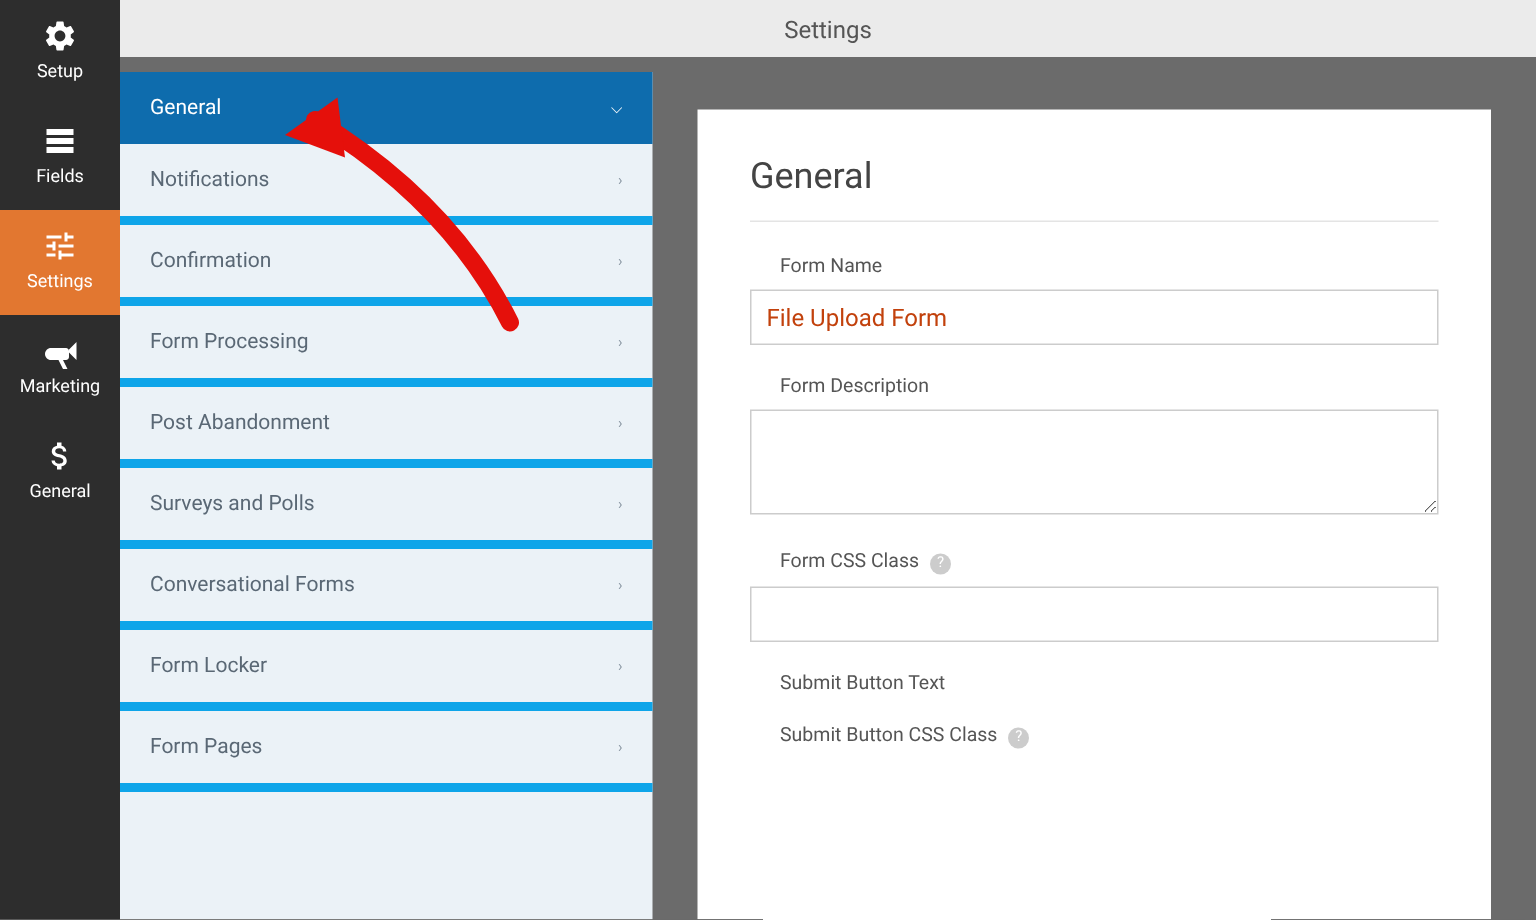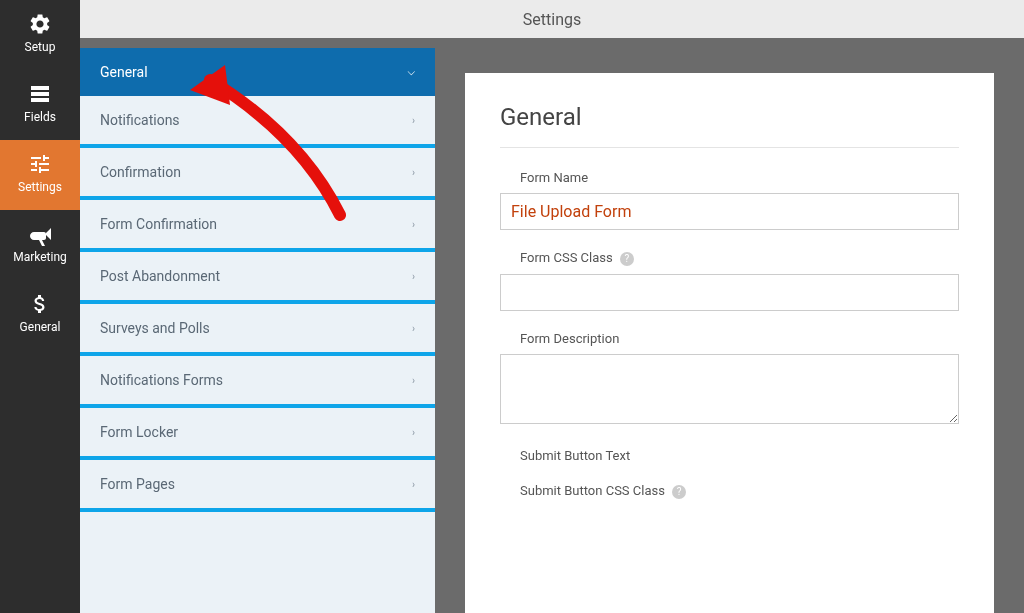--- a/index.html
+++ b/index.html
@@ -53,21 +53,21 @@
       width: 355px;
       background: #ebf2f7;
       flex-shrink: 0;
       margin-top: 10px;
     }
     .panel-item {
       display: flex;
       align-items: center;
       justify-content: space-between;
       padding: 16px 20px;
-      border-bottom: 4px solid #0ea5e9;
+      border-bottom: 6px solid #0ea5e9;
       color: #5a6875;
       font-size: 14px;
       cursor: pointer;
     }
     .panel-item.active {
       background: #0e6cad;
       color: #fff;
       border-bottom: none;
     }
     .chev { font-size: 10px; color: #8a97a3; }
@@ -178,68 +178,68 @@
         </div>
         <div class="panel-item">
           <span>Notifications</span>
           <span class="chev">›</span>
         </div>
         <div class="panel-item">
           <span>Confirmation</span>
           <span class="chev">›</span>
         </div>
         <div class="panel-item">
-          <span>Form Confirmation</span>
+          <span>Form Processing</span>
           <span class="chev">›</span>
         </div>
         <div class="panel-item">
           <span>Post Abandonment</span>
           <span class="chev">›</span>
         </div>
         <div class="panel-item">
           <span>Surveys and Polls</span>
           <span class="chev">›</span>
         </div>
         <div class="panel-item">
-          <span>Notifications Forms</span>
+          <span>Conversational Forms</span>
           <span class="chev">›</span>
         </div>
         <div class="panel-item">
           <span>Form Locker</span>
           <span class="chev">›</span>
         </div>
         <div class="panel-item">
           <span>Form Pages</span>
           <span class="chev">›</span>
         </div>
       </div>
 
       <div class="content-wrap">
         <div class="content">
           <h2>General</h2>
 
           <div class="field">
             <label>Form Name</label>
             <input type="text" value="File Upload Form" style="">
+          </div>
+
+          <div class="field">
+            <label>Form Description</label>
+            <textarea style=""></textarea>
           </div>
 
           <div class="field">
             <label>
               <span>Form CSS Class</span>
               <span class="help">?</span>
             </label>
             <input type="text" value="" style="">
           </div>
 
           <div class="field">
-            <label>Form Description</label>
-            <textarea style=""></textarea>
-          </div>
-
-          <div class="field">
             <label>Submit Button Text</label>
           </div>
 
 
           <div class="field">
             <label>
               <span>Submit Button CSS Class</span>
               <span class="help">?</span>
             </label>
 

